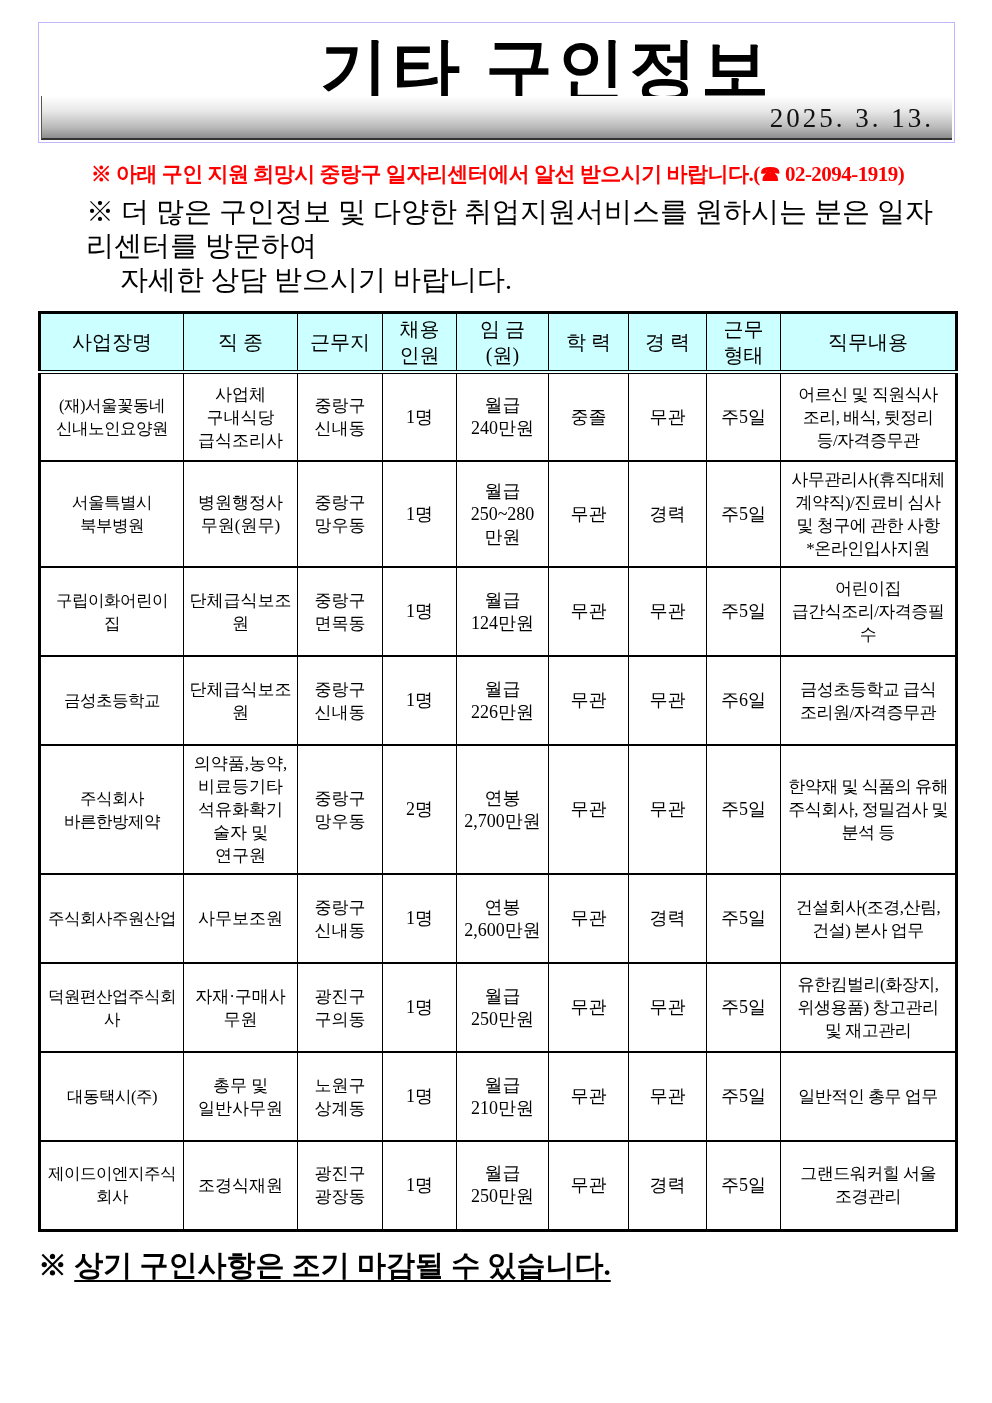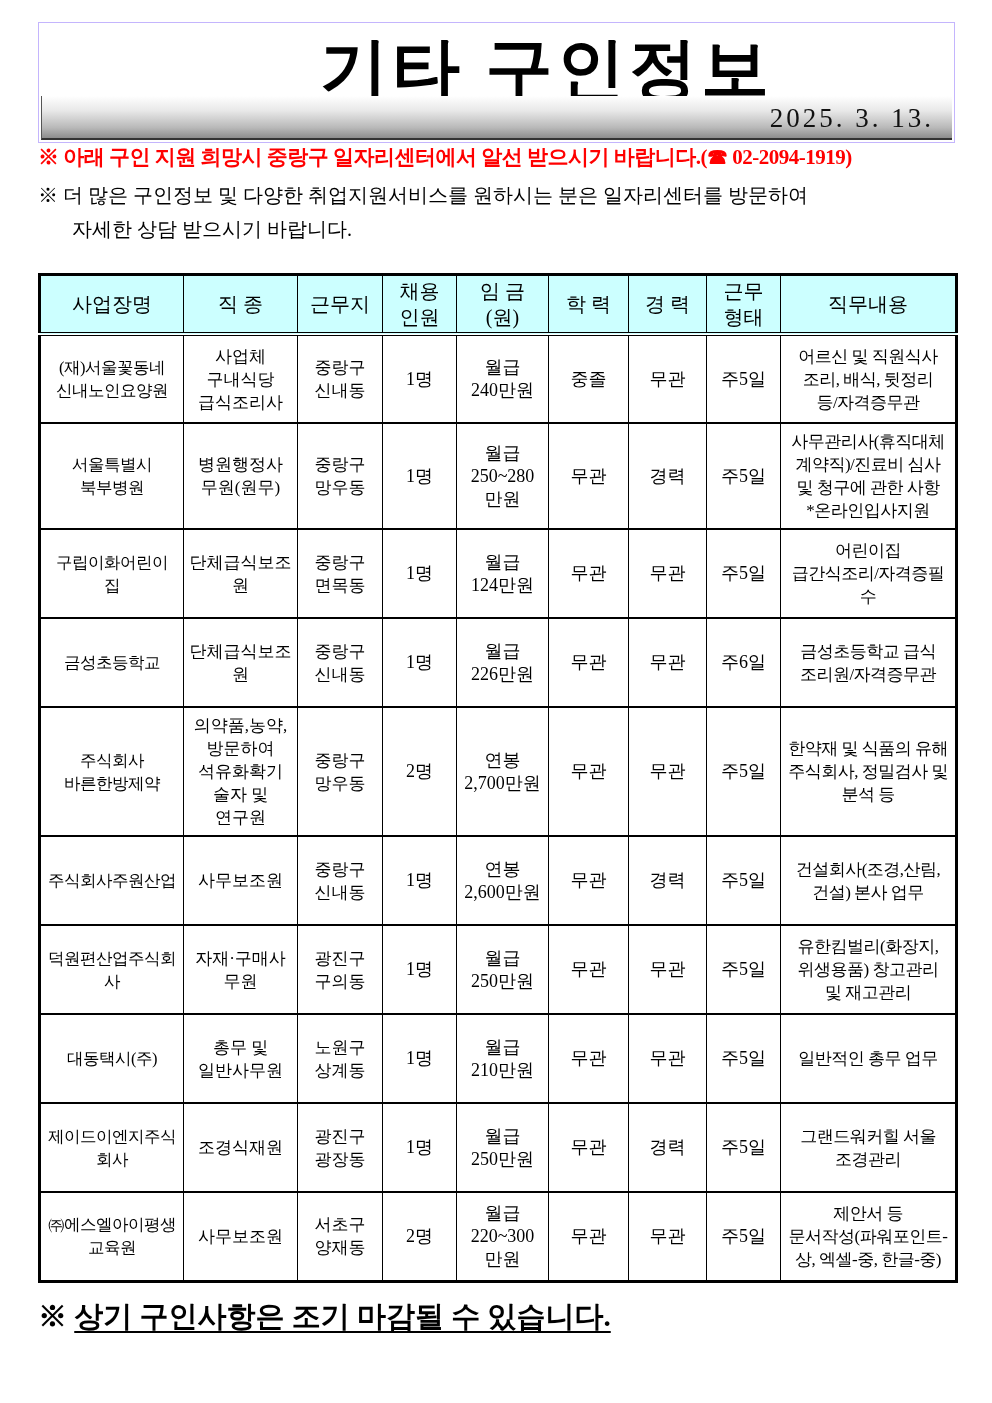--- a/index.html
+++ b/index.html
@@ -41,36 +41,39 @@
     display:inline-block;
     padding-right:18px;
     font-size:27px;
     letter-spacing:3px;
     line-height:44px;
     color:#111;
   }
 
   
   .notice-red{
+    margin-top:17px;
     color:#FF0000;
     font-weight:bold;
     font-size:21px;
     white-space:nowrap;
     letter-spacing:-0.5px;
+    text-align:center;
   }
   .notice-black{
     margin-top:7px;
-    font-size:20px;
+    font-size:28px;
     line-height:34px;
+    margin-left:48px;
   }
   .notice-black .cont{ padding-left:34px; }
 
   
   table{
-    margin-top:27px;
+    margin-top:14px;
     border-collapse:collapse;
     table-layout:fixed;
     width:917px;
     border:3px solid #000;
   }
   thead tr{height:58px;}
   tbody tr{height:89px;}
   th{
     background:#CCFFFF;
     border:1px solid #000;
@@ -232,21 +235,21 @@
           <td class="col-education">무관</td>
           <td class="col-career">무관</td>
           <td class="col-worktype">주6일</td>
           <td class="col-description">금성초등학교 급식
 조리원/자격증무관</td>
         </tr>
         <tr>
           <td class="col-company">주식회사
 바른한방제약</td>
           <td class="col-job">의약품,농약,
-방문하여
+비료등기타
 석유화확기
 술자 및
 연구원</td>
           <td class="col-location">중랑구
 망우동</td>
           <td class="col-count">2명</td>
           <td class="col-wage">연봉
 2,700만원</td>
           <td class="col-education">무관</td>
           <td class="col-career">무관</td>
@@ -308,37 +311,20 @@
 광장동</td>
           <td class="col-count">1명</td>
           <td class="col-wage">월급
 250만원</td>
           <td class="col-education">무관</td>
           <td class="col-career">경력</td>
           <td class="col-worktype">주5일</td>
           <td class="col-description">그랜드워커힐 서울
 조경관리</td>
         </tr>
-        <tr>
-          <td class="col-company">㈜에스엘아이평생
-교육원</td>
-          <td class="col-job">사무보조원</td>
-          <td class="col-location">서초구
-양재동</td>
-          <td class="col-count">2명</td>
-          <td class="col-wage">월급
-220~300
-만원</td>
-          <td class="col-education">무관</td>
-          <td class="col-career">무관</td>
-          <td class="col-worktype">주5일</td>
-          <td class="col-description">제안서 등
-문서작성(파워포인트-
-상, 엑셀-중, 한글-중)</td>
-        </tr>
       </tbody>
   </table>
 
   <div class="footer-note">
     <span>※</span>
     <span class="underline">상기 구인사항은 조기 마감될 수 있습니다.</span>
   </div>
 
 </div>
 

